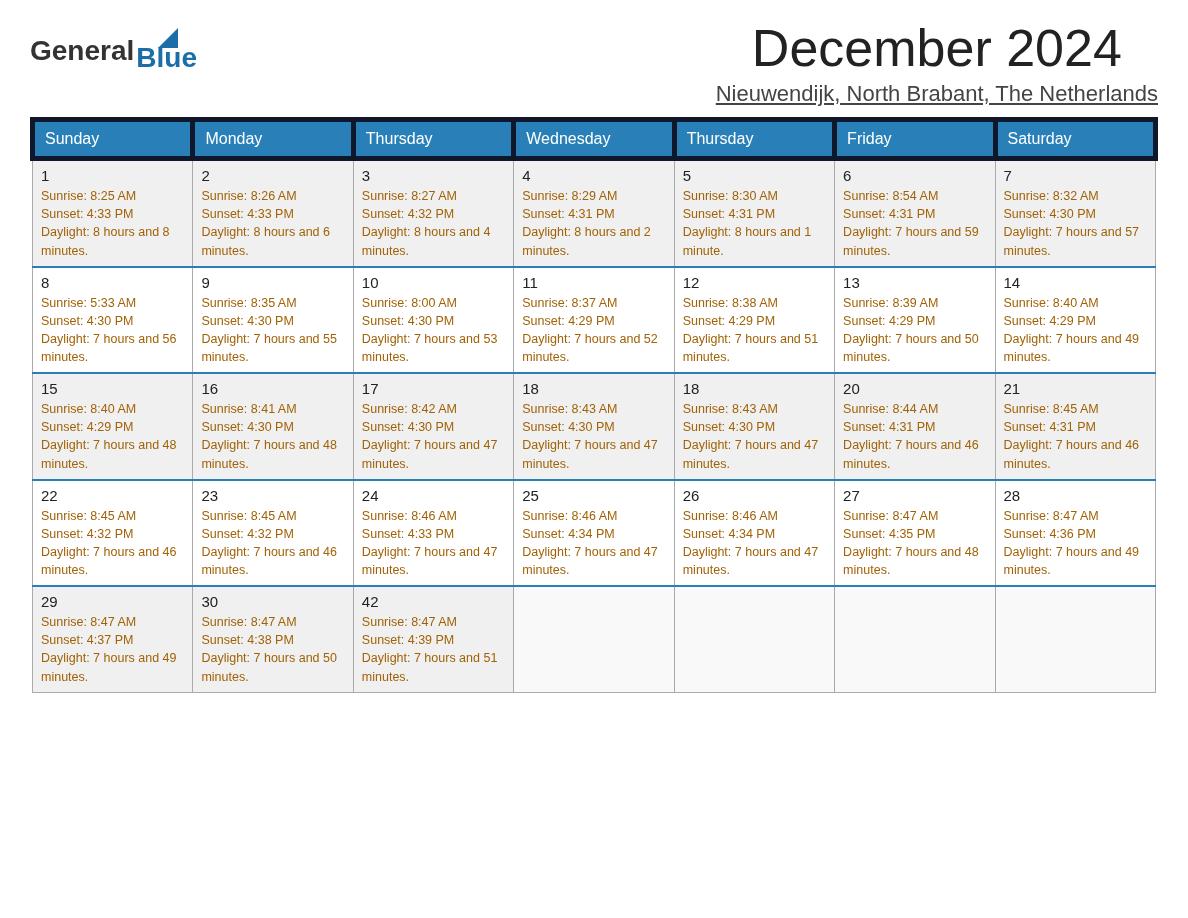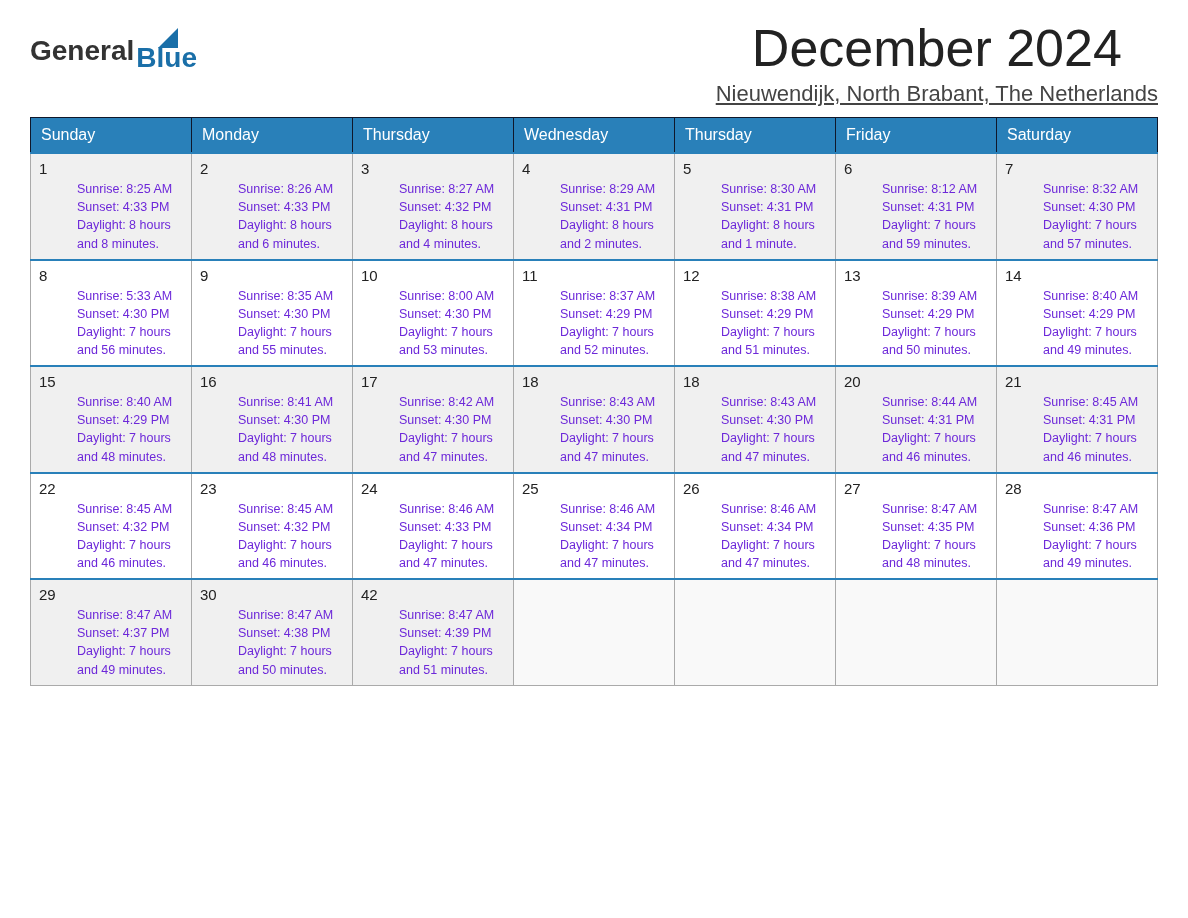--- a/index.html
+++ b/index.html
@@ -63,21 +63,21 @@
       border-collapse: collapse;
       margin-top: 10px;
     }
     .calendar-table th {
       background-color: #2980b9;
       color: #fff;
       font-size: 16px;
       font-weight: normal;
       padding: 8px 10px;
       text-align: left;
-      border: 1px solid #0f172a;
+      border: 5px solid #0f172a;
     }
     .calendar-table td {
       vertical-align: top;
       padding: 6px 8px;
       font-size: 13px;
       color: #333;
       border: 1px solid #aaa;
       width: 14.28%;
       min-height: 90px;
       height: 105px;
@@ -91,22 +91,21 @@
     .day-number {
       font-size: 15px;
       font-weight: normal;
       color: #222;
       display: block;
       margin-bottom: 3px;
     }
     .day-info {
       font-size: 12.5px;
       line-height: 1.45;
-      color: #6d28d9;
-      margin-left: 38px;
+      color: #a16207;
     }
     .empty-cell {
       background-color: #f9f9f9 !important;
     }
     .week-row td {
       border-top: 2px solid #2980b9;
     }
   </style>
 </head>
 <body>
@@ -179,21 +178,21 @@
         <span class="day-number">5</span>
         <div class="day-info">
           <span>Sunrise: 8:30 AM</span><br>
           <span>Sunset: 4:31 PM</span><br>
           <span>Daylight: 8 hours and 1 minute.</span>
         </div>
       </td>
         <td>
         <span class="day-number">6</span>
         <div class="day-info">
-          <span>Sunrise: 8:12 AM</span><br>
+          <span>Sunrise: 8:54 AM</span><br>
           <span>Sunset: 4:31 PM</span><br>
           <span>Daylight: 7 hours and 59 minutes.</span>
         </div>
       </td>
         <td>
         <span class="day-number">7</span>
         <div class="day-info">
           <span>Sunrise: 8:32 AM</span><br>
           <span>Sunset: 4:30 PM</span><br>
           <span>Daylight: 7 hours and 57 minutes.</span>

